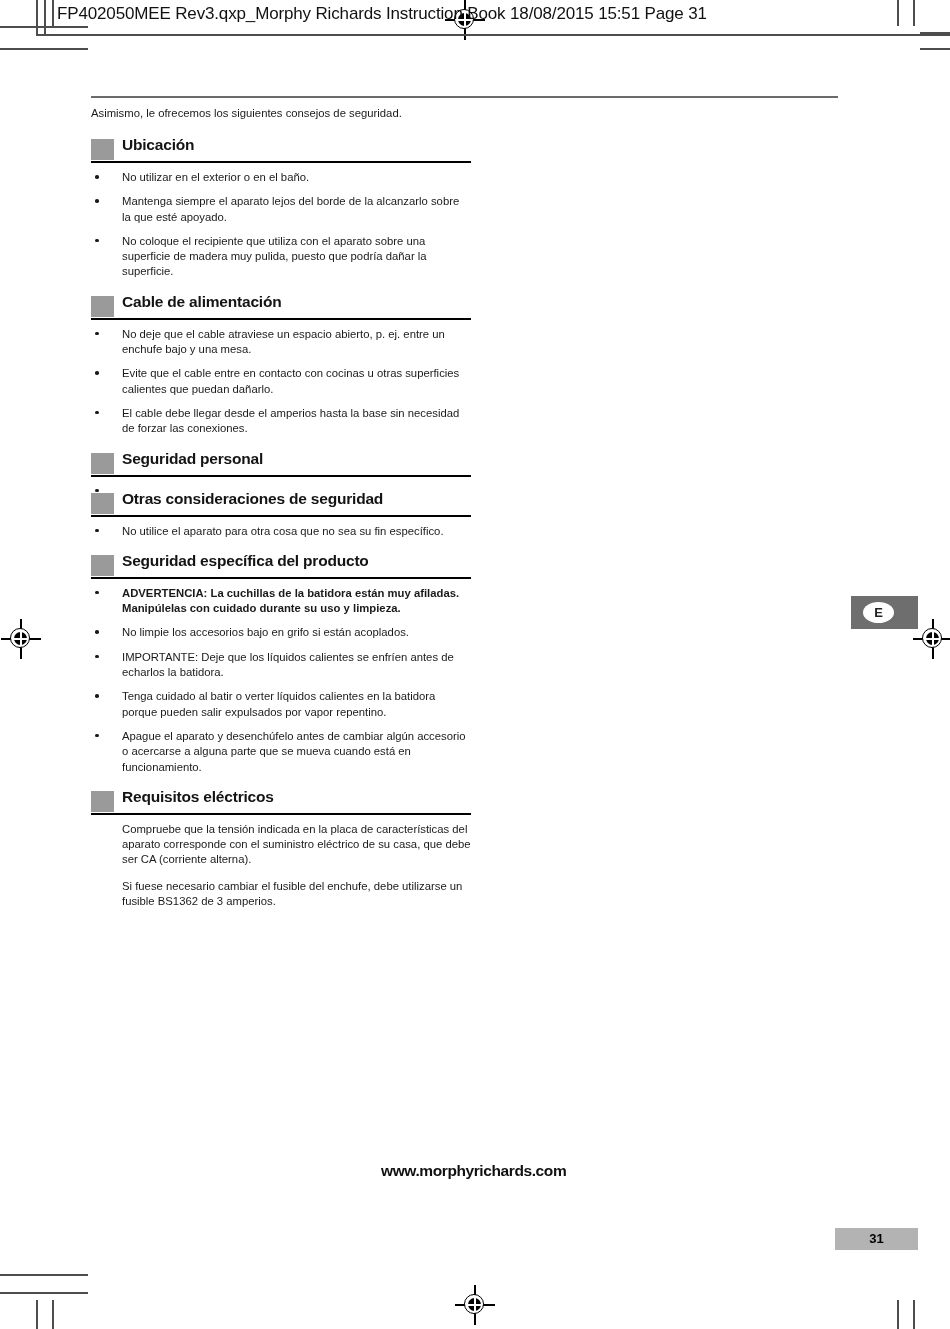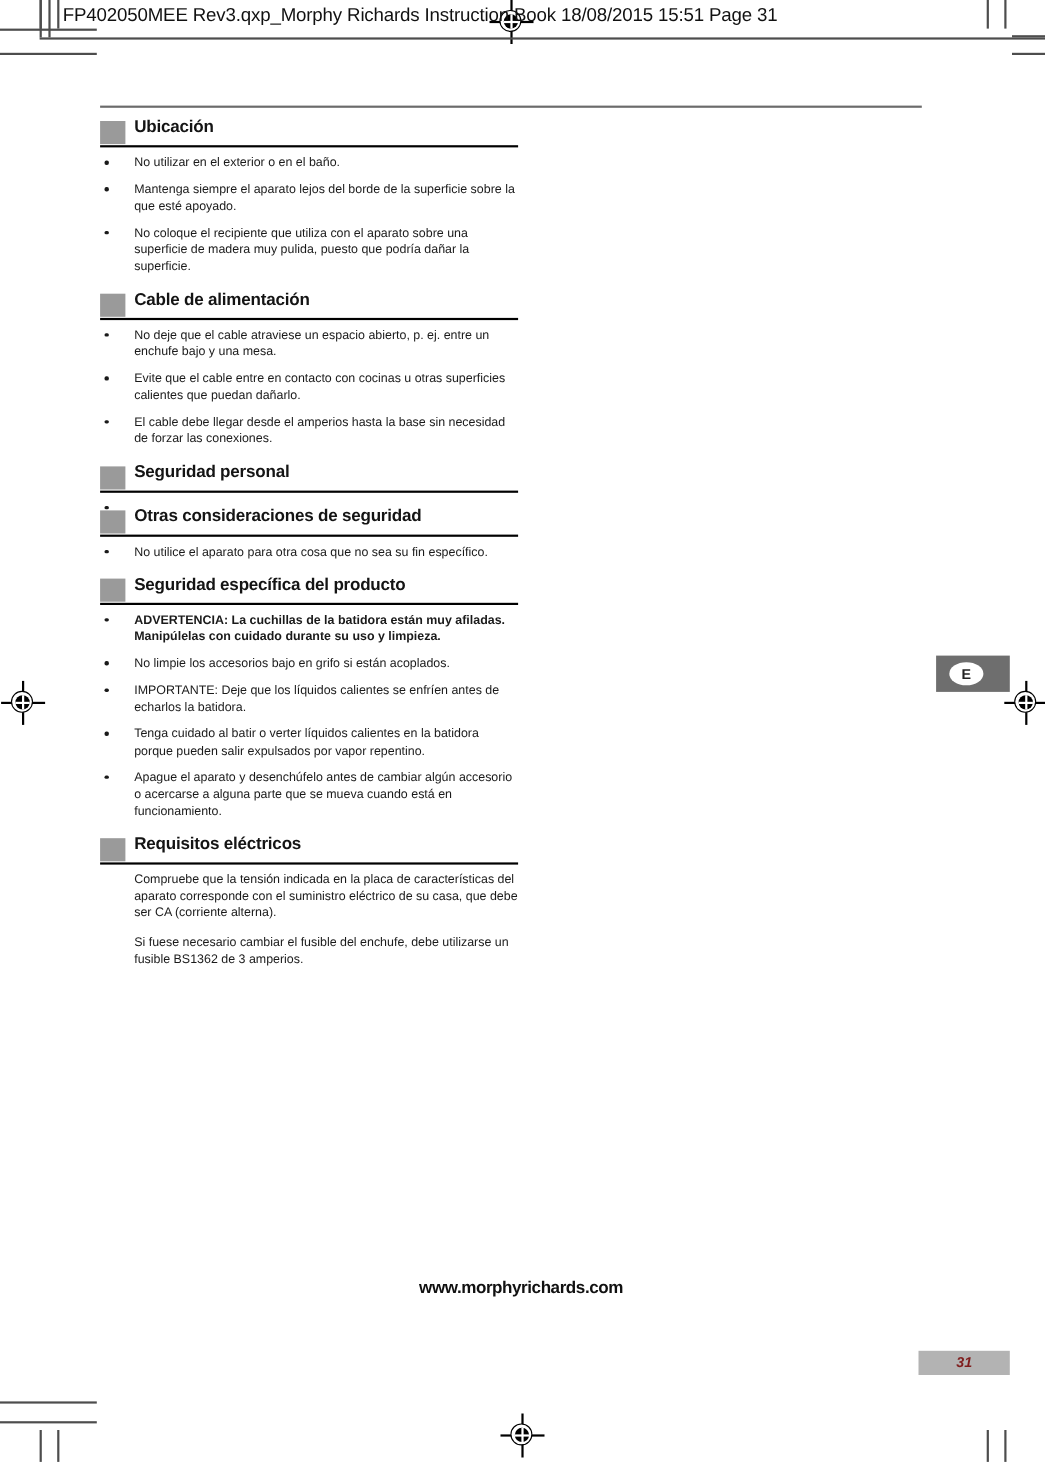--- a/index.html
+++ b/index.html
@@ -211,23 +211,22 @@
     width: 83px; height: 22px;
     background: #b3b3b3;
   }
   .footer-page .pg-num {
     position: absolute;
     left: 0; top: 0;
     width: 83px; height: 24px;
     line-height: 22px;
     text-align: center;
     font-size: 13px;
-    font-style: italic;
     font-weight: bold;
-    color: #7f1d1d;
+    color: #000000;
   }
 </style>
 </head>
 <body>
 
 <div class="page">
 
   <div class="crop-line crop-h" style="left:0px; top:26px; width:88px;"></div>
   <div class="crop-line crop-h" style="left:0px; top:48px; width:88px;"></div>
   <div class="crop-line crop-v" style="left:36px; top:0px; height:26px;"></div>
@@ -275,29 +274,30 @@
     <div class="slug-rule"></div>
     <div class="slug-rule2"></div>
     <div class="slug-text">FP402050MEE Rev3.qxp_Morphy Richards Instruction Book  18/08/2015  15:51  Page 31</div>
   </div>
   <div class="slug-bottom"></div>
 
   <div class="top-rule"></div>
 
   <div class="content">
 
+    <p class="intro">Asimismo, le ofrecemos los siguientes consejos de seguridad.</p>
 
     <div class="section">
       <div class="sec-head">
         <span class="swatch"></span>
         <span class="sec-title">Ubicación</span>
       </div>
       <ul class="bullets">
         <li><span class="bullet-dot"></span><span>No utilizar en el exterior o en el baño.</span></li>
-        <li><span class="bullet-dot"></span><span>Mantenga siempre el aparato lejos del borde de la superficie sobre la que esté apoyado.</span></li>
+        <li><span class="bullet-dot"></span><span>Mantenga siempre el aparato lejos del borde de la alcanzarlo sobre la que esté apoyado.</span></li>
         <li><span class="bullet-dot"></span><span>No coloque el recipiente que utiliza con el aparato sobre una superficie de madera muy pulida, puesto que podría dañar la superficie.</span></li>
       </ul>
     </div>
 
     <div class="section">
       <div class="sec-head">
         <span class="swatch"></span>
         <span class="sec-title">Cable de alimentación</span>
       </div>
       <ul class="bullets">

